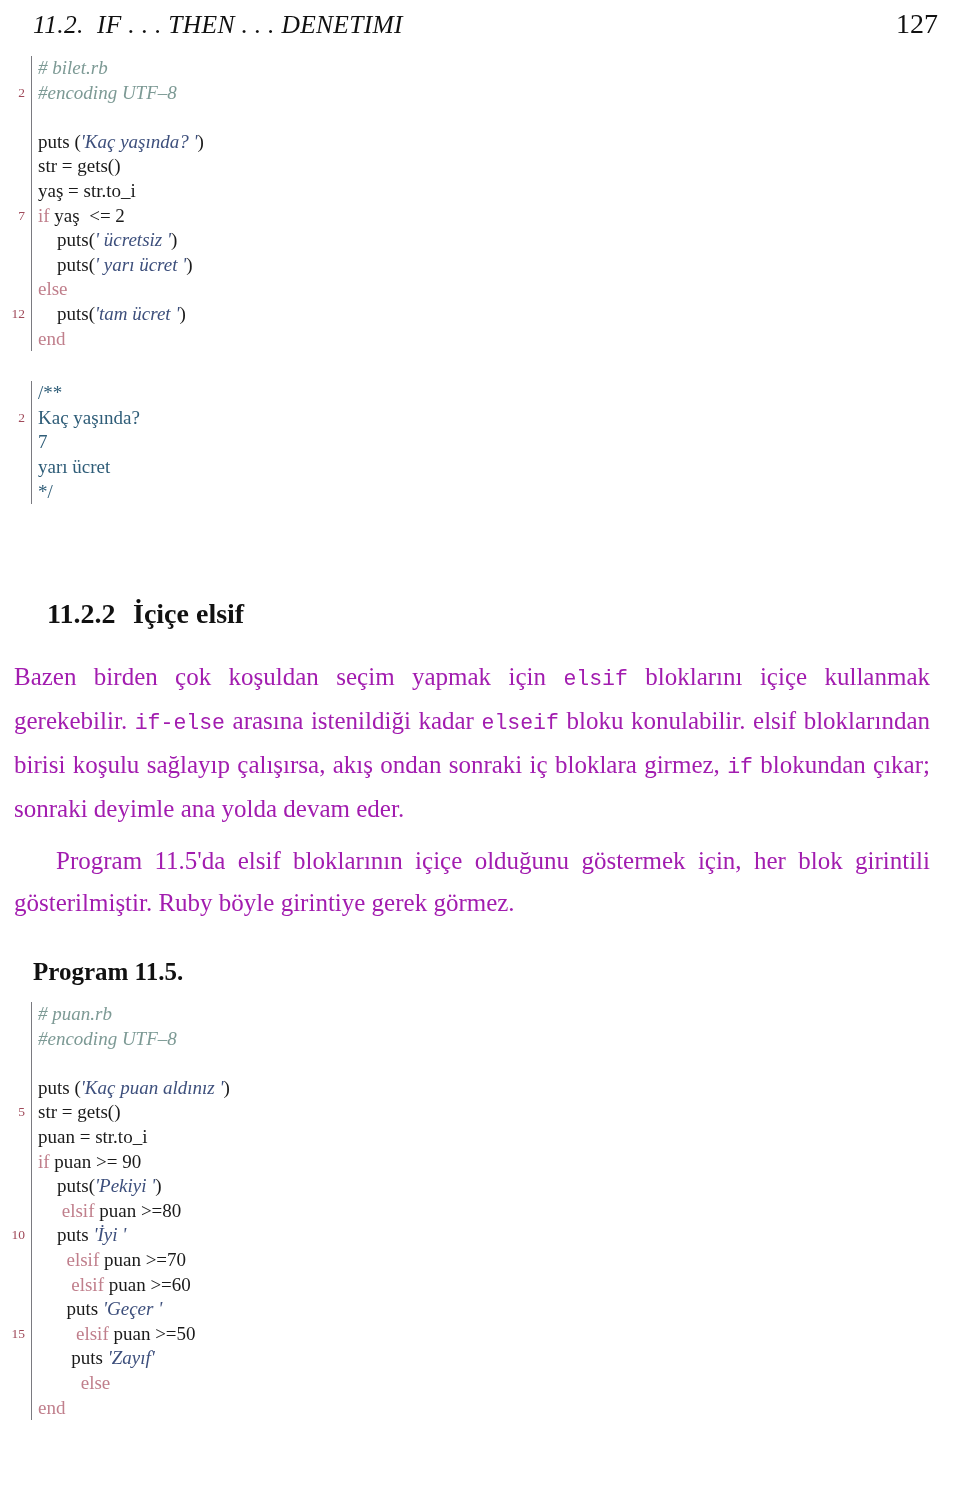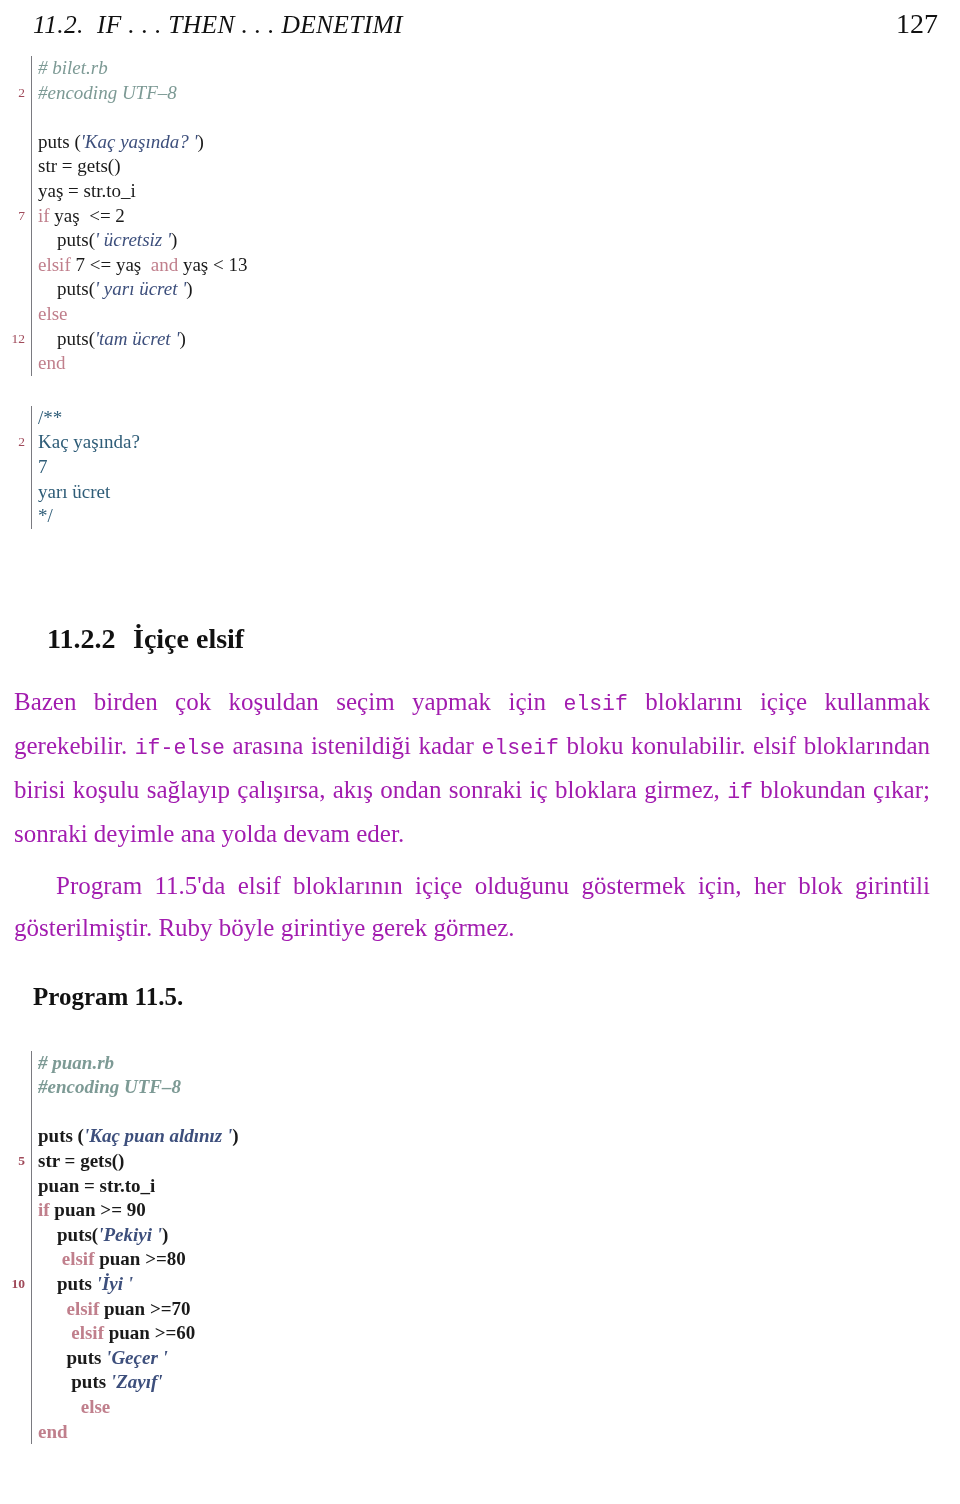--- a/index.html
+++ b/index.html
@@ -121,21 +121,20 @@
 <div class="listing" id="listing1" style="margin-top:16px;">
   <div class="listing-rule"></div>
 <div class="code-line"><span class="lineno"></span><span class="cmt"># bilet.rb</span></div>
     <div class="code-line"><span class="lineno">2</span><span class="cmt">#encoding UTF–8</span></div>
     <div class="code-line"><span class="lineno"></span><span class="plain"></span></div>
     <div class="code-line"><span class="lineno"></span><span class="plain">puts (</span><span class="str">'Kaç yaşında? '</span><span class="plain">)</span></div>
     <div class="code-line"><span class="lineno"></span><span class="plain">str = gets()</span></div>
     <div class="code-line"><span class="lineno"></span><span class="plain">yaş = str.to_i</span></div>
     <div class="code-line"><span class="lineno">7</span><span class="kw">if</span><span class="plain"> yaş  &lt;= 2</span></div>
     <div class="code-line"><span class="lineno"></span><span class="plain">    puts(</span><span class="str">' ücretsiz '</span><span class="plain">)</span></div>
-    <div class="code-line"><span class="lineno"></span><span class="kw">elsif</span><span class="plain"> 7 &lt;= yaş  </span><span class="kw">and</span><span class="plain"> yaş &lt; 13</span></div>
     <div class="code-line"><span class="lineno"></span><span class="plain">    puts(</span><span class="str">' yarı ücret '</span><span class="plain">)</span></div>
     <div class="code-line"><span class="lineno"></span><span class="kw">else</span></div>
     <div class="code-line"><span class="lineno">12</span><span class="plain">    puts(</span><span class="str">'tam ücret '</span><span class="plain">)</span></div>
     <div class="code-line"><span class="lineno"></span><span class="kw">end</span></div>
   </div>
 
 <div class="listing" id="listing2" style="margin-top:30px;">
   <div class="listing-rule"></div>
 <div class="code-line"><span class="lineno"></span><span class="out">/**</span></div>
     <div class="code-line"><span class="lineno">2</span><span class="out">Kaç yaşında?</span></div>
@@ -149,31 +148,32 @@
 </div>
 
 <div class="body-text" style="margin-top:26px;">
   <span>Bazen birden çok koşuldan seçim yapmak için </span><span class="mono">elsif</span><span> bloklarını içiçe kullanmak gerekebilir. </span><span class="mono">if-else</span><span> arasına istenildiği kadar </span><span class="mono">elseif</span><span> bloku konulabilir. elsif bloklarından birisi koşulu sağlayıp çalışırsa, akış ondan sonraki iç bloklara girmez, </span><span class="mono">if</span><span> blokundan çıkar; sonraki deyimle ana yolda devam eder.</span>
 </div>
 
 <div class="body-text indented" style="margin-top:10px;">Program 11.5'da elsif bloklarının içiçe olduğunu göstermek için, her blok girintili gösterilmiştir. Ruby böyle girintiye gerek görmez.</div>
 
 <div class="prog-label" style="margin-top:34px;">Program 11.5.</div>
 
-<div class="listing" id="listing3" style="margin-top:40px;font-weight:bold;">
+<div class="listing" id="listing3" style="margin-top:16px;">
   <div class="listing-rule"></div>
 <div class="code-line"><span class="lineno"></span><span class="cmt"># puan.rb</span></div>
     <div class="code-line"><span class="lineno"></span><span class="cmt">#encoding UTF–8</span></div>
     <div class="code-line"><span class="lineno"></span><span class="plain"></span></div>
     <div class="code-line"><span class="lineno"></span><span class="plain">puts (</span><span class="str">'Kaç puan aldınız '</span><span class="plain">)</span></div>
     <div class="code-line"><span class="lineno">5</span><span class="plain">str = gets()</span></div>
     <div class="code-line"><span class="lineno"></span><span class="plain">puan = str.to_i</span></div>
     <div class="code-line"><span class="lineno"></span><span class="kw">if</span><span class="plain"> puan &gt;= 90</span></div>
     <div class="code-line"><span class="lineno"></span><span class="plain">    puts(</span><span class="str">'Pekiyi '</span><span class="plain">)</span></div>
     <div class="code-line"><span class="lineno"></span><span class="plain">     </span><span class="kw">elsif</span><span class="plain"> puan &gt;=80</span></div>
     <div class="code-line"><span class="lineno">10</span><span class="plain">    puts </span><span class="str">'İyi '</span></div>
     <div class="code-line"><span class="lineno"></span><span class="plain">      </span><span class="kw">elsif</span><span class="plain"> puan &gt;=70</span></div>
     <div class="code-line"><span class="lineno"></span><span class="plain">       </span><span class="kw">elsif</span><span class="plain"> puan &gt;=60</span></div>
     <div class="code-line"><span class="lineno"></span><span class="plain">      puts </span><span class="str">'Geçer '</span></div>
+    <div class="code-line"><span class="lineno">15</span><span class="plain">        </span><span class="kw">elsif</span><span class="plain"> puan &gt;=50</span></div>
     <div class="code-line"><span class="lineno"></span><span class="plain">       puts </span><span class="str">'Zayıf'</span></div>
     <div class="code-line"><span class="lineno"></span><span class="plain">         </span><span class="kw">else</span></div>
     <div class="code-line"><span class="lineno"></span><span class="kw">end</span></div>
   </div>
 
 </body></html>

